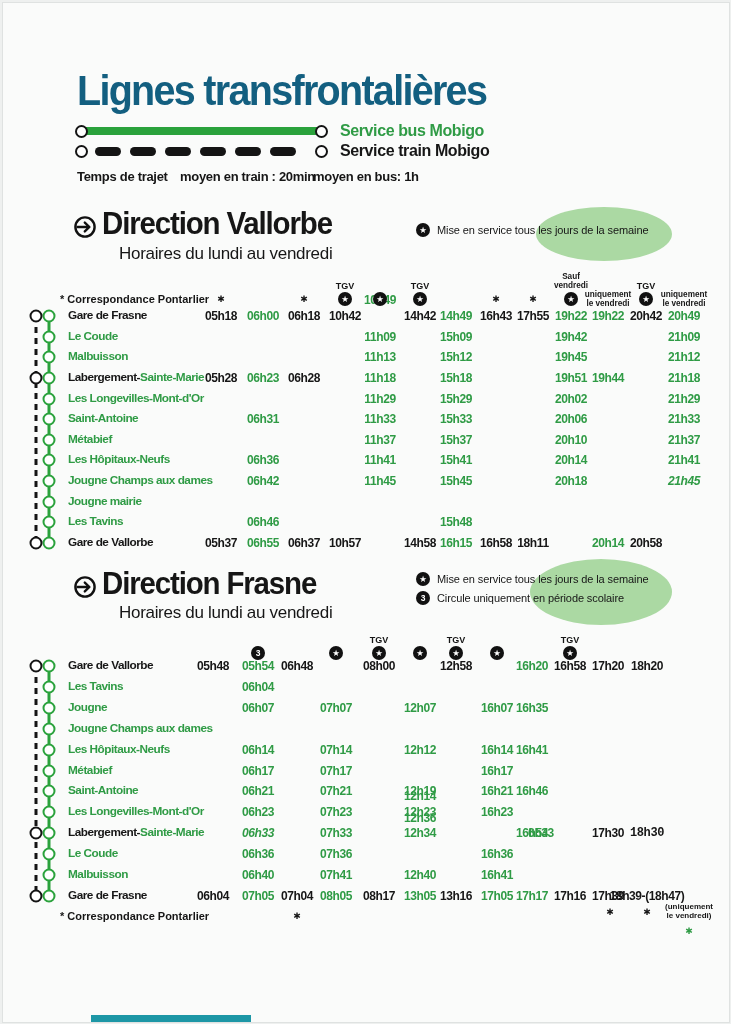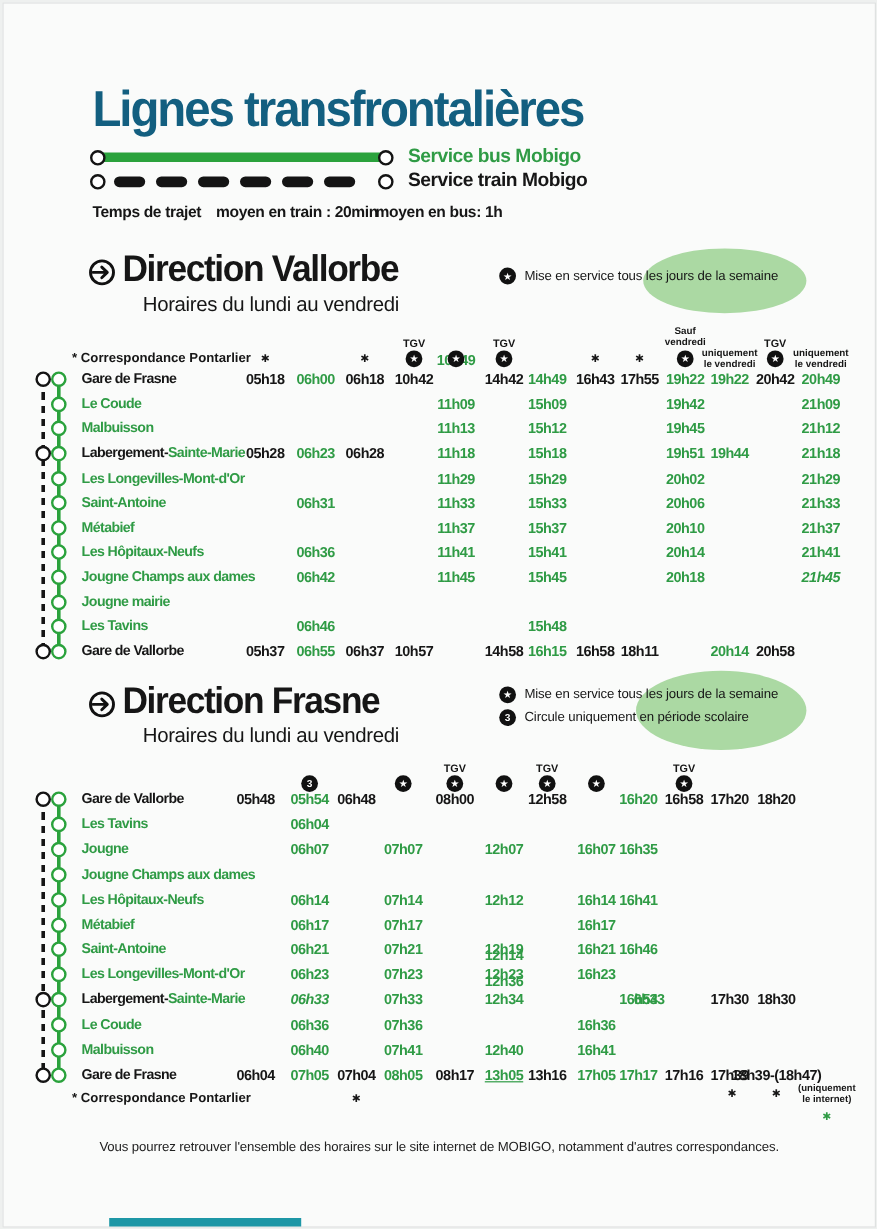--- a/index.html
+++ b/index.html
@@ -91,21 +91,20 @@
   <div class="abs ellipse" style="left:527px;top:556px;width:142px;height:66px;"></div>
   <div class="abs note ink" style="left:413px;top:576px;">
     <span class="ibadge">★</span>
     <span>Mise en service tous les jours de la semaine</span>
   </div>
   <div class="abs note ink" style="left:413px;top:595px;">
     <span class="ibadge">3</span>
     <span>Circule uniquement en période scolaire</span>
   </div>
 
-  <div class="abs footer">Vous pourrez retrouver l'ensemble des horaires sur le site internet de MOBIGO, notamment d'autres correspondances.</div>
   <div class="abs bottom-bar"></div>
 
 <div class="abs ast ink" style="left: 218px; top: 296px;">✱</div>
       <div class="abs ast ink" style="left: 301px; top: 296px;">✱</div>
       <div class="abs badge" style="left: 342px; top: 296px;">
         <span>★</span>
       </div>
       <div class="abs tgv ink" style="left: 342px; top: 283px;">TGV</div>
       <div class="abs badge" style="left: 377px; top: 296px;">
         <span>★</span>
@@ -301,49 +300,49 @@
       <div class="abs cell grn" style="left: 494px; top: 809.3px;">16h23</div>
       <div class="abs stn" style="left: 65px; top: 830.2px;"><span class="ink">Labergement-</span><span class="grn">Sainte-Marie</span></div>
       <div class="abs circle c-g" style="left: 46px; top: 830.2px;"></div>
       <div class="abs circle c-k" style="left: 33px; top: 830.2px;"></div>
       <div class="abs cell grn" style="left: 255px; top: 830.2px; font-style: italic;">06h33</div>
       <div class="abs cell grn" style="left: 333px; top: 830.2px;">07h33</div>
       <div class="abs cell grn" style="left: 417px; top: 830.2px;">12h34</div>
       <div class="abs cell grn" style="left: 494px; top: 830.2px; margin-left: 44px;">6h33</div>
       <div class="abs cell grn" style="left: 529px; top: 830.2px;">16h54</div>
       <div class="abs cell ink" style="left: 605px; top: 830.2px;">17h30</div>
-      <div class="abs cell ink" style="left: 644px; top: 830.2px;">18h30</div>
+      <div class="abs cell ink" style="left: 644px; top: 830.2px; font-family: Liberation Mono, monospace;">18h30</div>
       <div class="abs stn" style="left: 65px; top: 851.1px;"><span class="grn">Le Coude</span></div>
       <div class="abs circle c-g" style="left: 46px; top: 851.1px;"></div>
       <div class="abs cell grn" style="left: 255px; top: 851.1px;">06h36</div>
       <div class="abs cell grn" style="left: 333px; top: 851.1px;">07h36</div>
       <div class="abs cell grn" style="left: 417px; top: 815px;">12h36</div>
       <div class="abs cell grn" style="left: 494px; top: 851.1px;">16h36</div>
       <div class="abs stn" style="left: 65px; top: 872px;"><span class="grn">Malbuisson</span></div>
       <div class="abs circle c-g" style="left: 46px; top: 872px;"></div>
       <div class="abs cell grn" style="left: 255px; top: 872px;">06h40</div>
       <div class="abs cell grn" style="left: 333px; top: 872px;">07h41</div>
       <div class="abs cell grn" style="left: 417px; top: 872px;">12h40</div>
       <div class="abs cell grn" style="left: 494px; top: 872px;">16h41</div>
       <div class="abs stn" style="left: 65px; top: 892.9px;"><span class="ink">Gare de Frasne</span></div>
       <div class="abs circle c-g" style="left: 46px; top: 892.9px;"></div>
       <div class="abs circle c-k" style="left: 33px; top: 892.9px;"></div>
       <div class="abs cell ink" style="left: 210px; top: 892.9px;">06h04</div>
       <div class="abs cell grn" style="left: 255px; top: 892.9px;">07h05</div>
       <div class="abs cell ink" style="left: 294px; top: 892.9px;">07h04</div>
       <div class="abs cell grn" style="left: 333px; top: 892.9px; text-align: right;">08h05</div>
       <div class="abs cell ink" style="left: 376px; top: 892.9px;">08h17</div>
-      <div class="abs cell grn" style="left: 417px; top: 892.9px; text-decoration: underline;">13h05</div>
+      <div class="abs cell grn" style="left: 417px; top: 892.9px;">13h05</div>
       <div class="abs cell ink" style="left: 453px; top: 892.9px;">13h16</div>
       <div class="abs cell grn" style="left: 494px; top: 892.9px;">17h05</div>
       <div class="abs cell grn" style="left: 529px; top: 892.9px;">17h17</div>
       <div class="abs cell ink" style="left: 567px; top: 892.9px;">17h16</div>
       <div class="abs cell ink" style="left: 605px; top: 892.9px;">17h39</div>
       <div class="abs cell ink" style="left: 644px; top: 892.9px;">18h39-(18h47)</div>
       <div class="abs extra ink" style="left: 57px; top: 913px; font-size: 11px; font-weight: 600; transform: translateY(-50%);">* Correspondance Pontarlier</div>
       <div class="abs extra ink" style="left: 294px; top: 913px; font-size: 9px; font-weight: 600; transform: translate(-50%, -50%);">✱</div>
       <div class="abs extra ink" style="left: 607px; top: 909px; font-size: 9px; font-weight: 600; transform: translate(-50%, -50%);">✱</div>
       <div class="abs extra ink" style="left: 644px; top: 909px; font-size: 9px; font-weight: 600; transform: translate(-50%, -50%);">✱</div>
       <div class="abs extra ink" style="left: 686px; top: 904px; font-size: 8px; font-weight: 600; transform: translate(-50%, -50%);">(uniquement</div>
-      <div class="abs extra ink" style="left: 686px; top: 913px; font-size: 8px; font-weight: 600; transform: translate(-50%, -50%);">le internet)</div>
+      <div class="abs extra ink" style="left: 686px; top: 913px; font-size: 8px; font-weight: 600; transform: translate(-50%, -50%);">le vendredi)</div>
       <div class="abs extra grn" style="left: 686px; top: 928px; font-size: 9px; font-weight: 600; transform: translate(-50%, -50%);">✱</div>
     </div>
 </div>
 
 </body></html>

